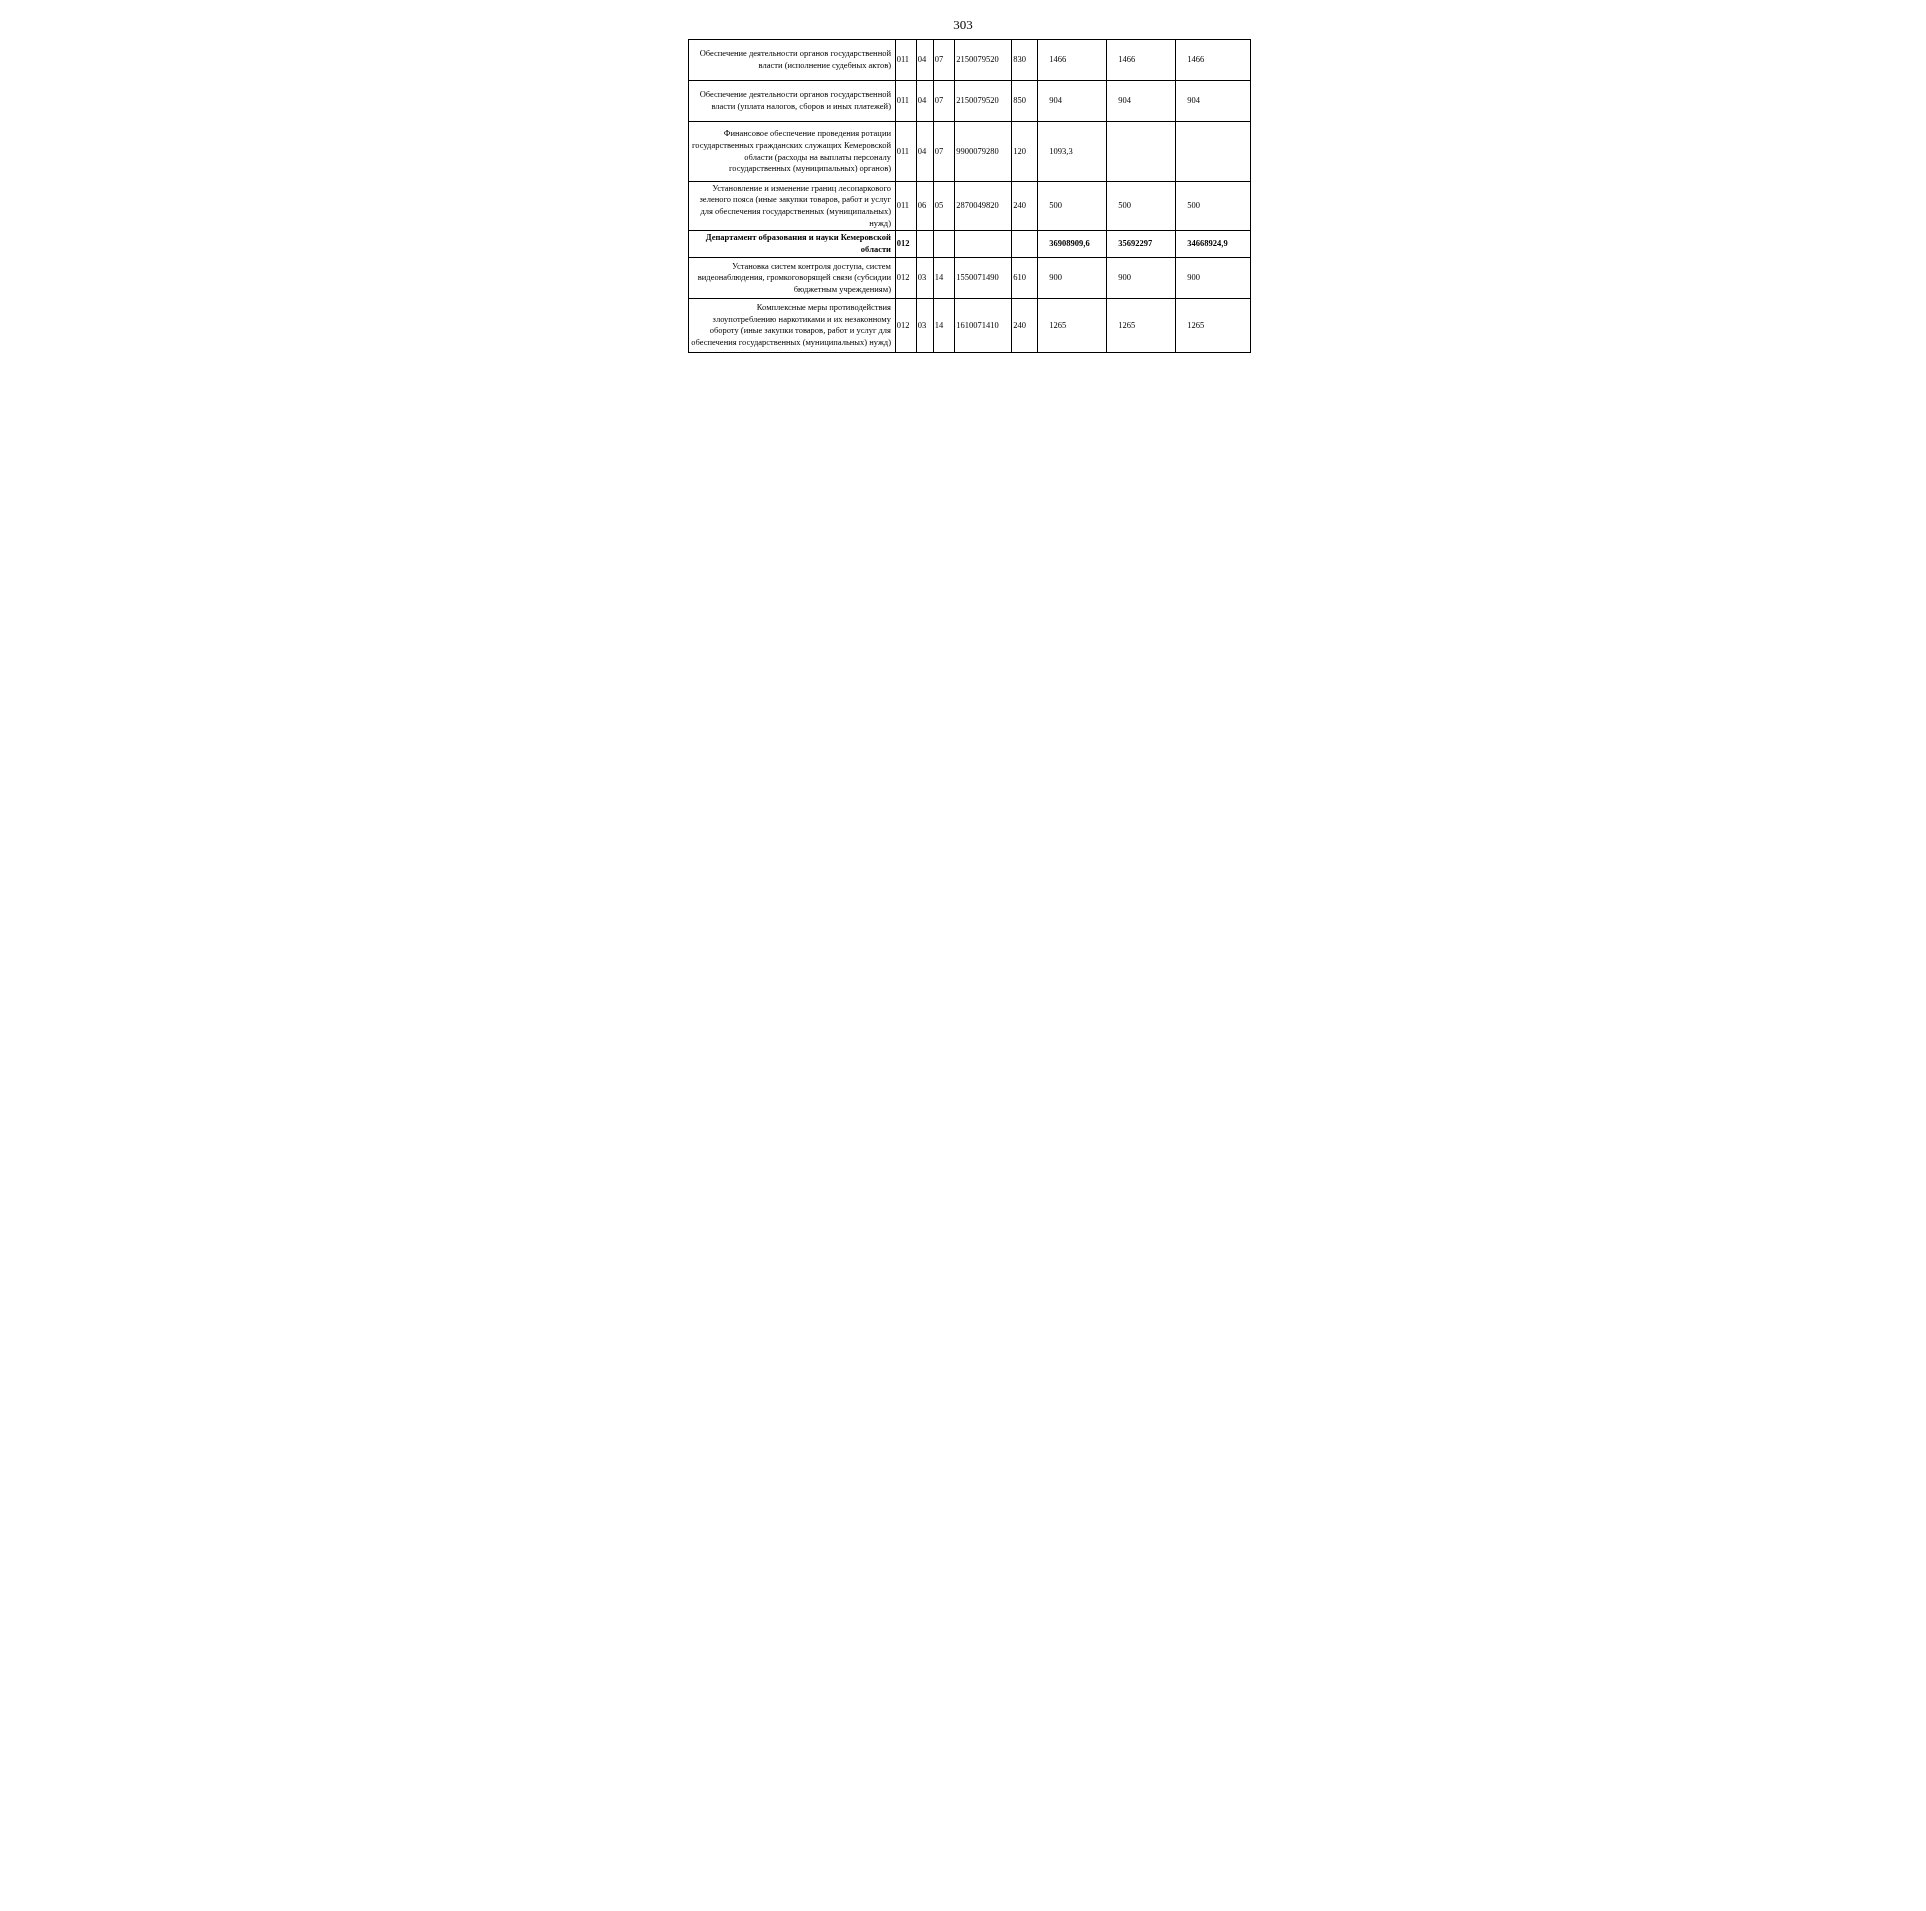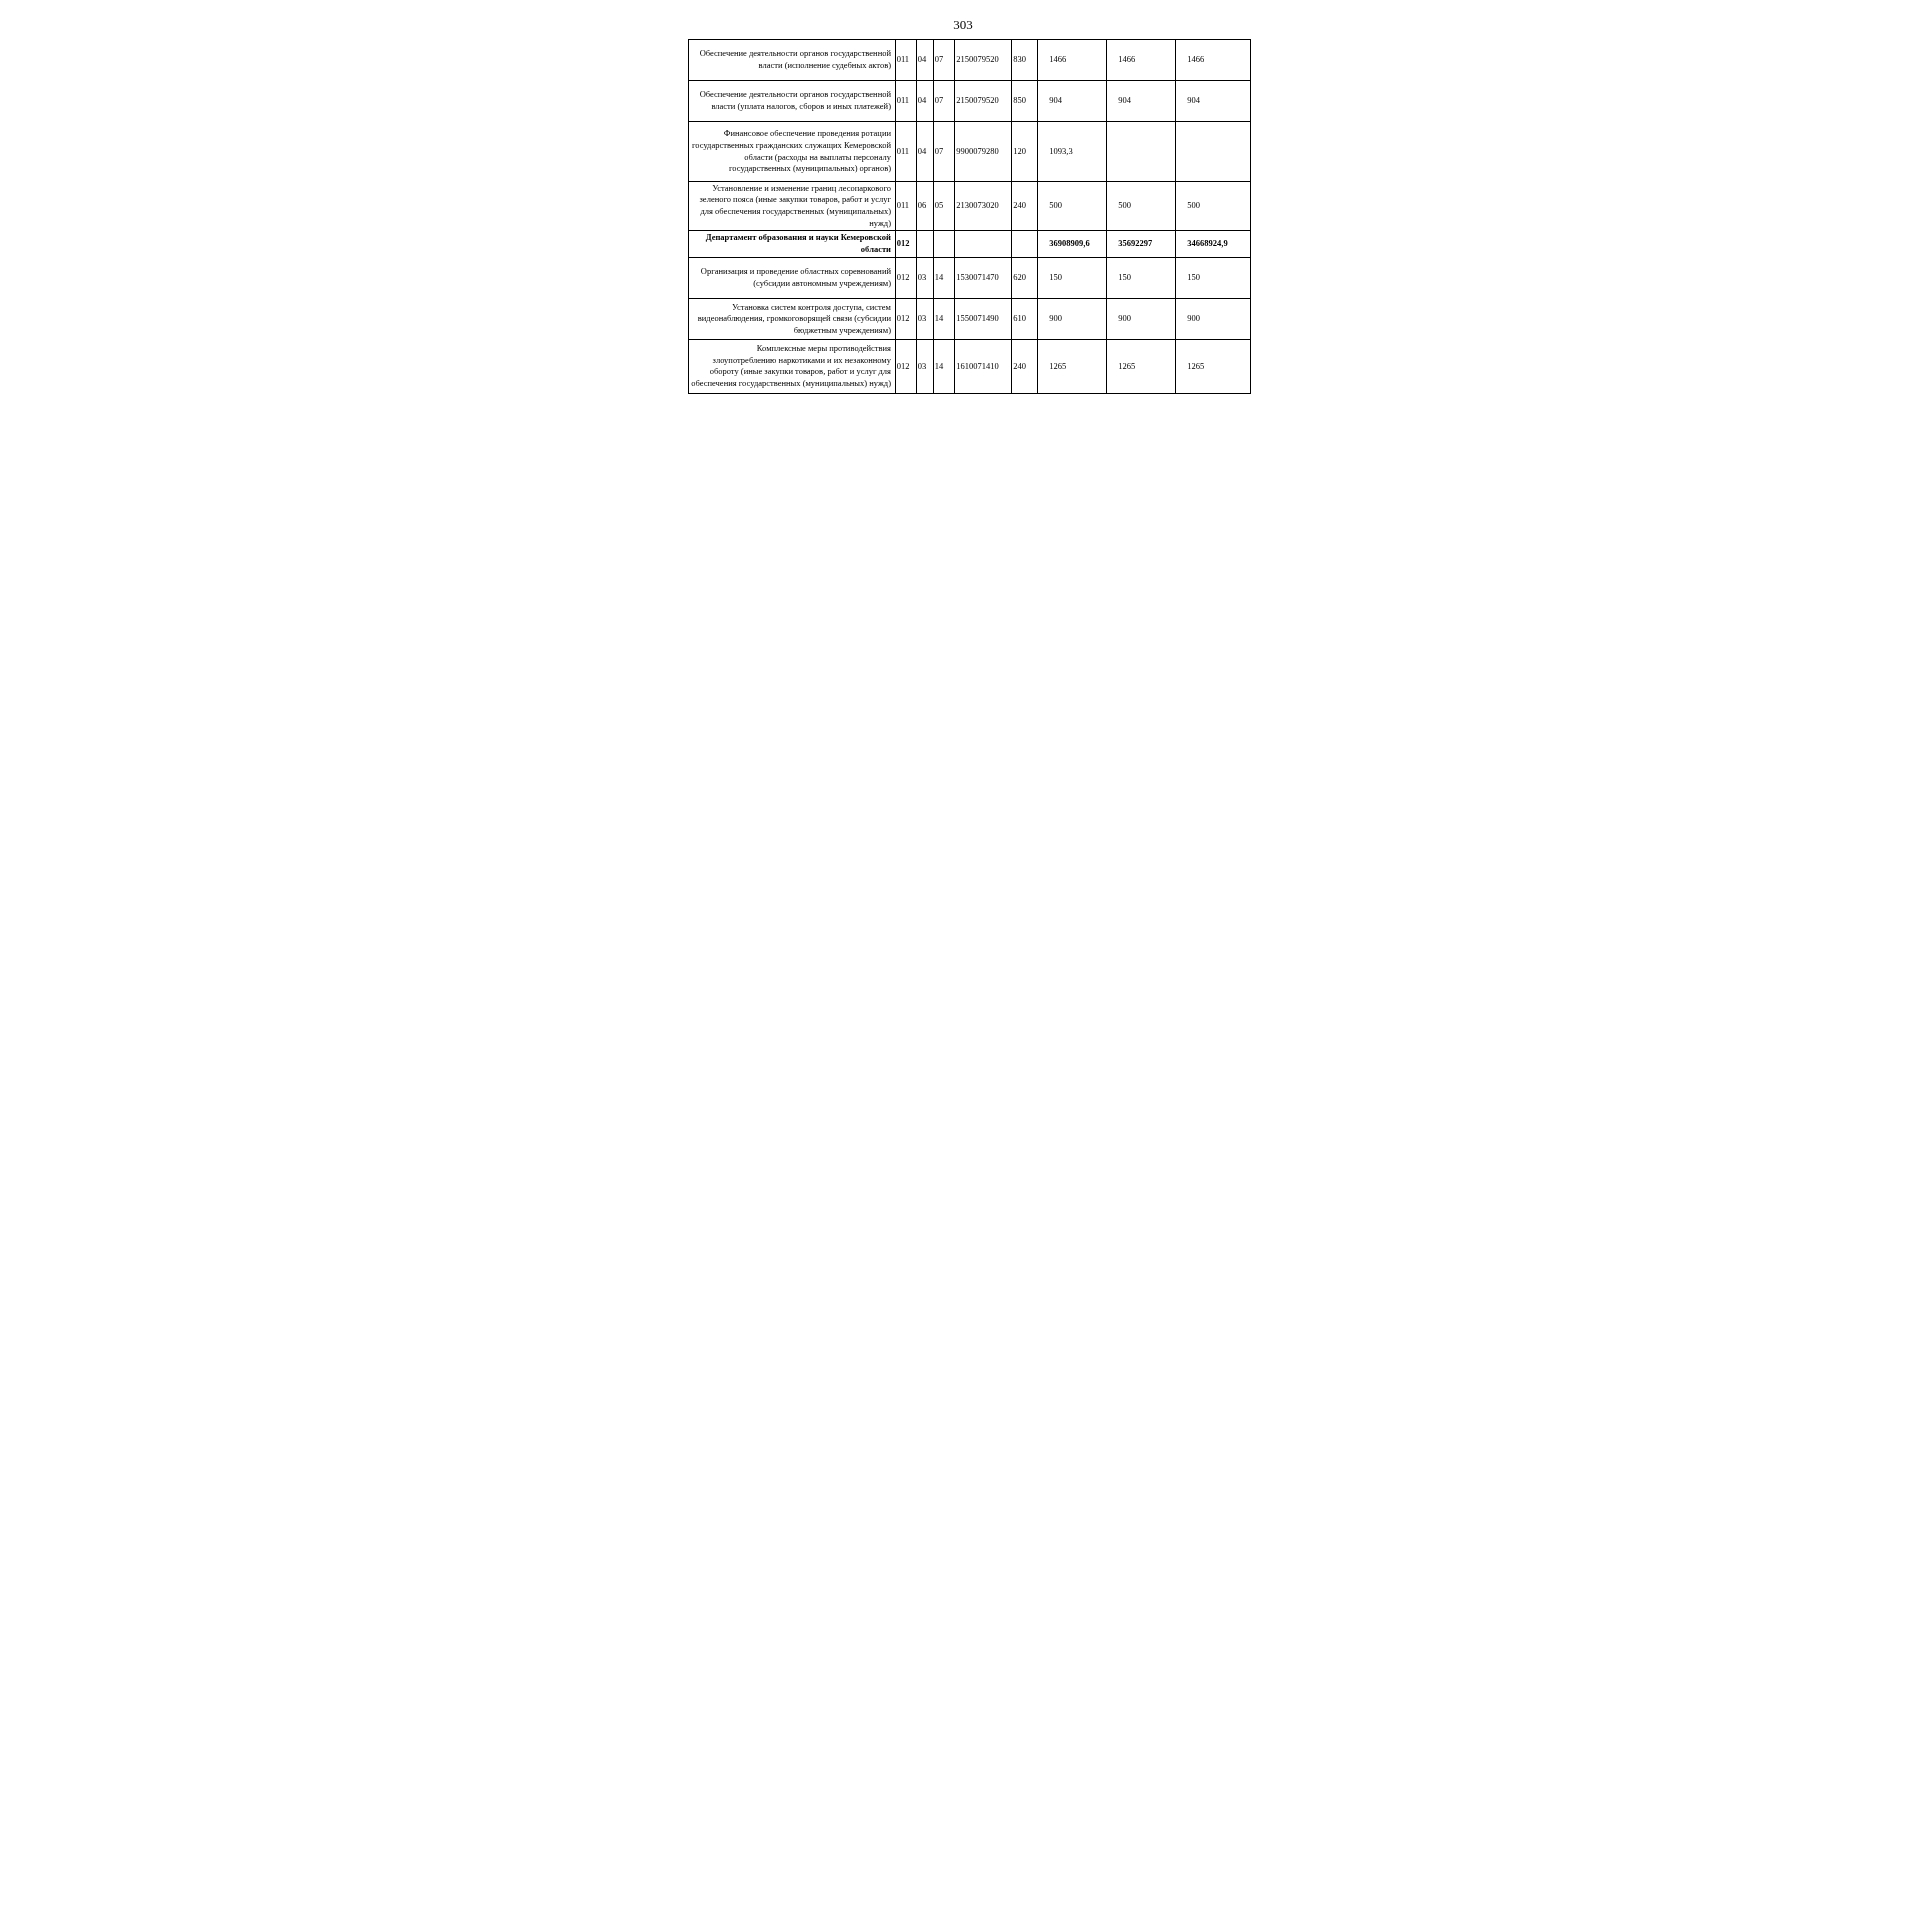--- a/index.html
+++ b/index.html
@@ -111,50 +111,39 @@
     <td class="cell-amount">1093,3</td>
     <td class="cell-amount"></td>
     <td class="cell-amount"></td>
   </tr>
 
   <tr style="height: 47px;">
     <td class="cell-desc">Установление и изменение границ лесопаркового зеленого пояса (иные закупки товаров, работ и услуг для обеспечения государственных (муниципальных) нужд)</td>
     <td class="cell-code">011</td>
     <td class="cell-code">06</td>
     <td class="cell-code">05</td>
-    <td class="cell-code">2130073020</td>
+    <td class="cell-code">2870049820</td>
     <td class="cell-code">240</td>
     <td class="cell-amount">500</td>
     <td class="cell-amount">500</td>
     <td class="cell-amount">500</td>
   </tr>
 
   <tr class="row-bold" style="height: 27px;">
     <td class="cell-desc">Департамент образования и науки Кемеровской области</td>
     <td class="cell-code">012</td>
     <td class="cell-code"></td>
     <td class="cell-code"></td>
     <td class="cell-code"></td>
     <td class="cell-code"></td>
     <td class="cell-amount">36908909,6</td>
     <td class="cell-amount">35692297</td>
     <td class="cell-amount">34668924,9</td>
   </tr>
 
-  <tr style="height: 41px;">
-    <td class="cell-desc">Организация и проведение областных соревнований (субсидии автономным учреждениям)</td>
-    <td class="cell-code">012</td>
-    <td class="cell-code">03</td>
-    <td class="cell-code">14</td>
-    <td class="cell-code">1530071470</td>
-    <td class="cell-code">620</td>
-    <td class="cell-amount">150</td>
-    <td class="cell-amount">150</td>
-    <td class="cell-amount">150</td>
-  </tr>
 
   <tr style="height: 41px; padding-left: 33px;">
     <td class="cell-desc">Установка систем контроля доступа, систем видеонаблюдения, громкоговорящей связи (субсидии бюджетным учреждениям)</td>
     <td class="cell-code">012</td>
     <td class="cell-code">03</td>
     <td class="cell-code">14</td>
     <td class="cell-code">1550071490</td>
     <td class="cell-code">610</td>
     <td class="cell-amount">900</td>
     <td class="cell-amount">900</td>

